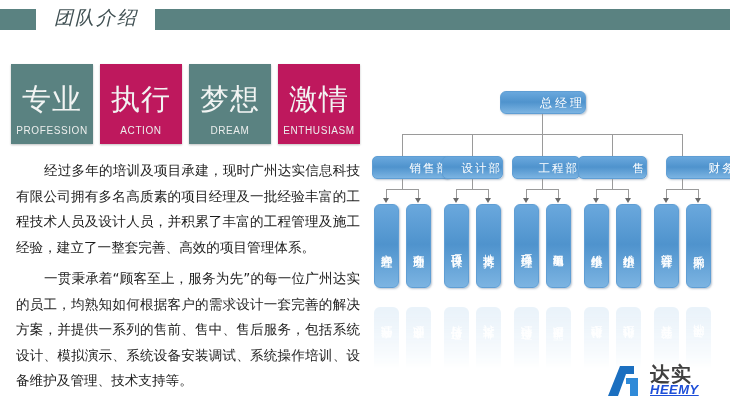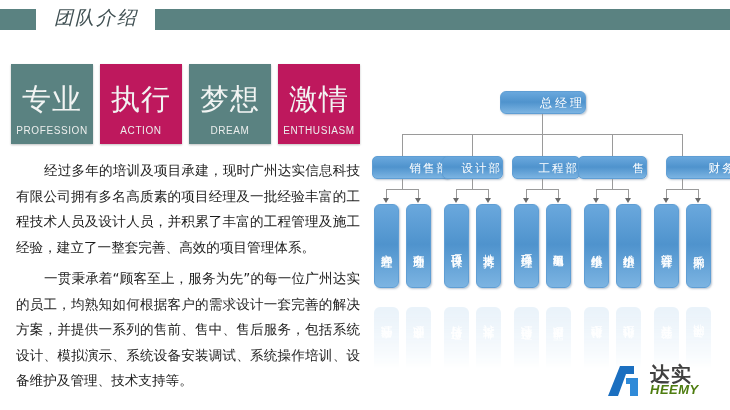--- a/index.html
+++ b/index.html
@@ -73,22 +73,22 @@
     font-family:"DejaVu Sans",sans-serif;
     writing-mode:vertical-rl;text-orientation:upright;
     display:flex;align-items:center;justify-content:center;}
 
   
   .logo{position:absolute;right:8px;bottom:8px;width:118px;height:40px;}
   .logo svg{display:block;}
   .logo .cn{position:absolute;left:46px;top:-1px;font-size:20px;font-weight:bold;
     color:#404040;font-family:"DejaVu Sans",sans-serif;letter-spacing:1px;}
   .logo .en{position:absolute;left:46px;top:20px;font-size:13px;font-weight:bold;
-    color:#4d7c0f;font-family:"Liberation Sans",sans-serif;
-    letter-spacing:.5px;font-style:italic;}
+    color:#1d4ed8;font-family:"Liberation Sans",sans-serif;
+    letter-spacing:.5px;font-style:italic;text-decoration:underline;}
 </style>
 </head>
 <body>
 
 <div class="slide">
 
   <div class="hdr">
     <div class="hdr-sq"></div>
     <div class="hdr-title">团队介绍</div>
     <div class="hdr-bar"></div>

